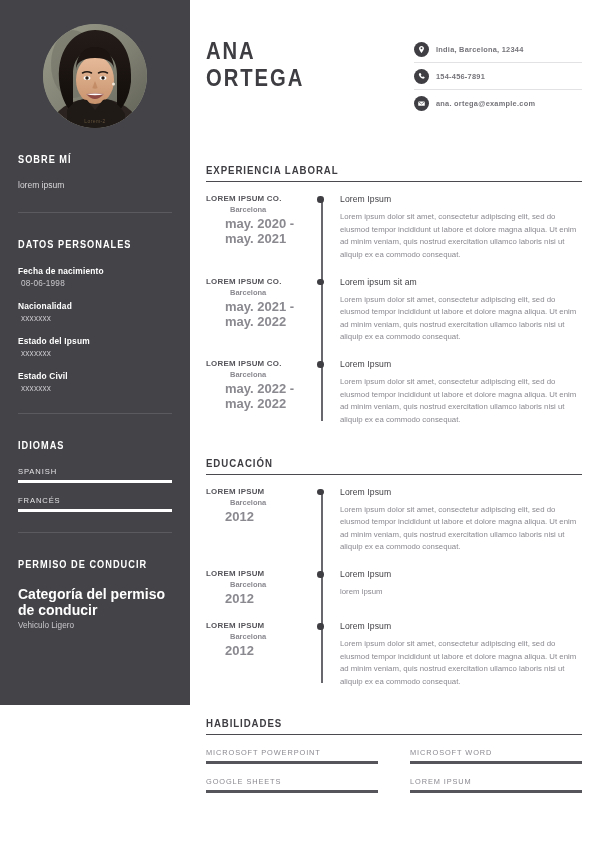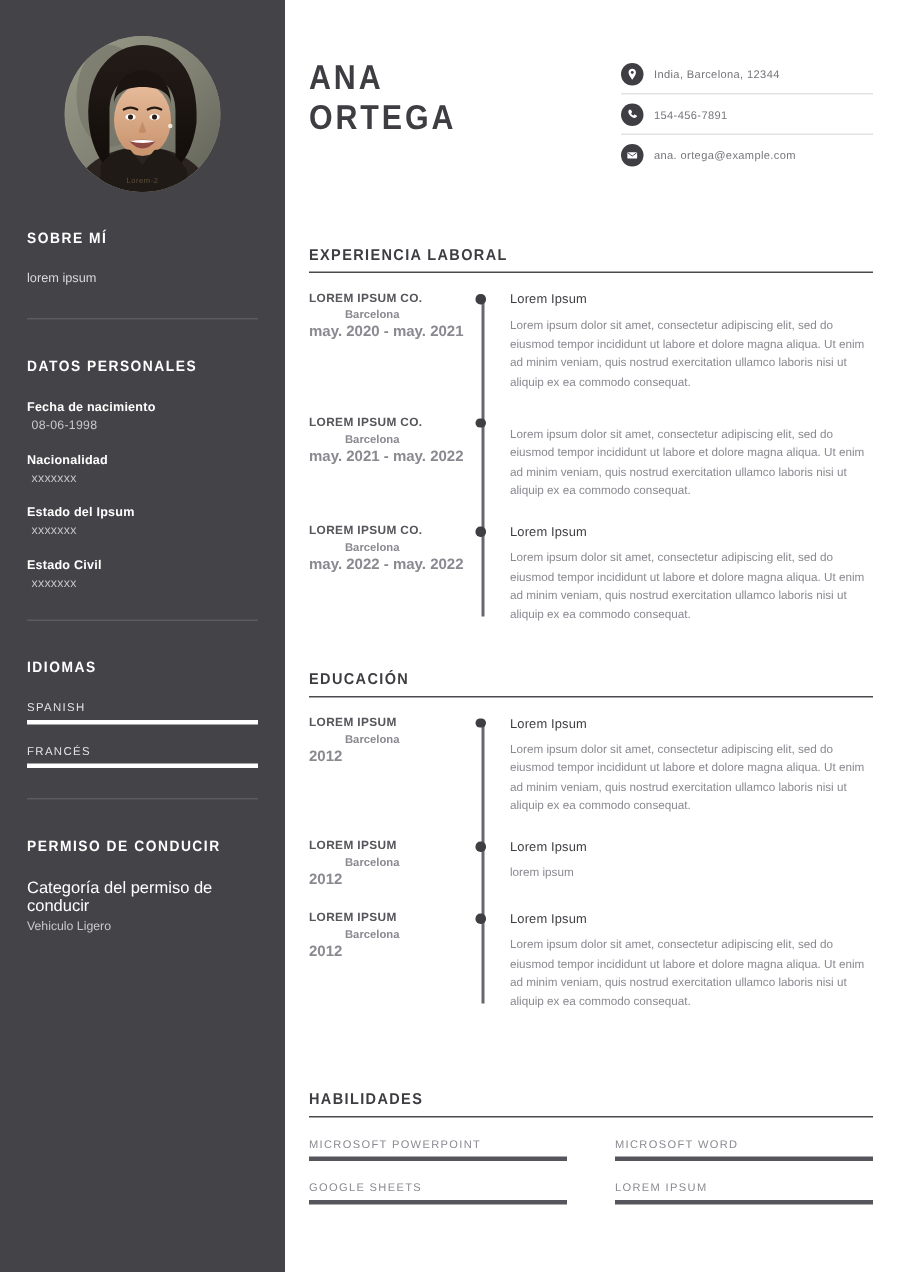--- a/index.html
+++ b/index.html
@@ -14,21 +14,21 @@
     background: #ffffff;
     overflow: hidden;
     font-family: "Liberation Sans", sans-serif;
   }
 
   
   .sidebar {
     position: absolute;
     left: 0; top: 0;
     width: 190px;
-    height: 848px;
+    height: 705px;
     background: #444348;
     box-sizing: border-box;
     padding: 0 18px;
   }
   .photo-wrap {
     margin: 24px auto 0 auto;
     width: 104px;
     height: 104px;
     border-radius: 50%;
     overflow: hidden;
@@ -101,22 +101,22 @@
     background: #5d5c61;
     width: 100%;
   }
   .lang-fill {
     height: 3px;
     background: #ffffff;
   }
 
   .lic-label {
     margin-top: 16px;
-    font-size: 11px;
-    font-weight: normal;
+    font-size: 14px;
+    font-weight: bold;
     color: #ffffff;
   }
   .lic-value {
     font-size: 8.2px;
     color: #c9c8cb;
     margin-top: 3px;
   }
 
   
   .main {
@@ -146,20 +146,21 @@
     transform-origin: left top;
   }
 
   .contacts { width: 168px; margin-top: 4px; }
   .contact-row {
     display: flex;
     align-items: center;
     padding-bottom: 5px;
     margin-bottom: 6px;
     border-bottom: 1px solid #e2e2e4;
+    font-weight: bold;
   }
   .contact-row:last-child { border-bottom: none; }
   .cicon {
     width: 15px; height: 15px;
     border-radius: 50%;
     background: #3f3e43;
     flex: 0 0 auto;
     margin-right: 7px;
     display: flex;
     align-items: center;
@@ -182,21 +183,21 @@
     transform: scaleX(.92);
     transform-origin: left center;
   }
   .sec-rule {
     margin-top: 5px;
     height: 1px;
     background: #4a4a4f;
   }
   .sec-experiencia { margin-top: 42px; }
   .sec-educacion { margin-top: 30px; }
-  .sec-habilidades { margin-top: 52px; }
+  .sec-habilidades { margin-top: 28px; }
 
   .tl { position: relative; margin-top: 12px; }
   .tl-line {
     position: absolute;
     left: 115px;
     top: 5px;
     bottom: 6px;
     width: 1.5px;
     background: #68676d;
   }
@@ -218,23 +219,24 @@
     letter-spacing: .25px;
     text-transform: uppercase;
   }
   .tl-city {
     font-size: 7.5px;
     color: #8a8990;
     margin-top: 2px;
     padding-left: 24px;
   }
   .tl-dates {
-    font-size: 10px;
+    font-size: 13px;
     color: #8a8990;
     margin-top: 2px;
+    margin-left: 19px;
   }
   .tl-dot {
     position: absolute;
     left: 111px;
     top: 2px;
     width: 6.5px;
     height: 6.5px;
     border-radius: 50%;
     background: #3f3e43;
   }
@@ -439,20 +441,21 @@
         </div>
 
         <div class="tl-entry">
           <div class="tl-left">
             <div class="tl-org">LOREM IPSUM CO.</div>
             <div class="tl-city">Barcelona</div>
             <div class="tl-dates">may. 2021 - may. 2022</div>
           </div>
           <div class="tl-dot"></div>
           <div class="tl-right">
+            <div class="tl-title">Lorem ipsum sit am</div>
             <div class="tl-desc">Lorem ipsum dolor sit amet, consectetur adipiscing elit, sed do eiusmod tempor incididunt ut labore et dolore magna aliqua. Ut enim ad minim veniam, quis nostrud exercitation ullamco laboris nisi ut aliquip ex ea commodo consequat.</div>
           </div>
         </div>
 
         <div class="tl-entry">
           <div class="tl-left">
             <div class="tl-org">LOREM IPSUM CO.</div>
             <div class="tl-city">Barcelona</div>
             <div class="tl-dates">may. 2022 - may. 2022</div>
           </div>

